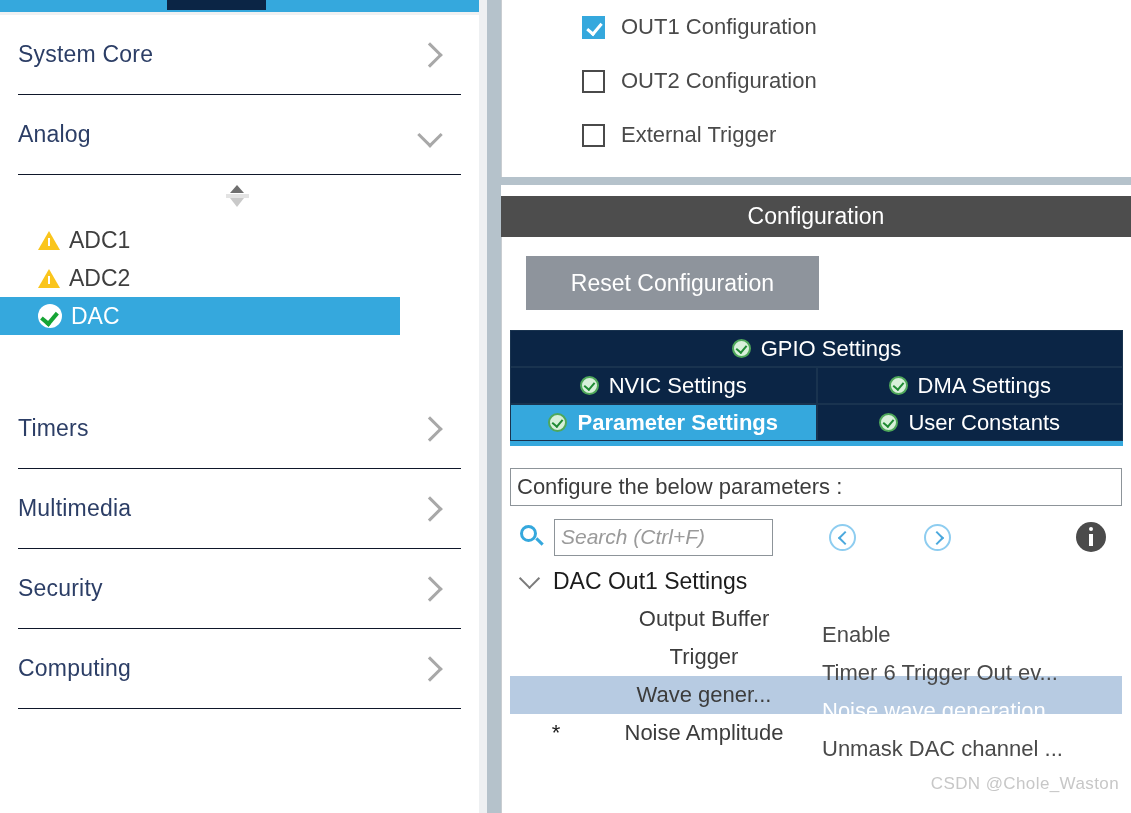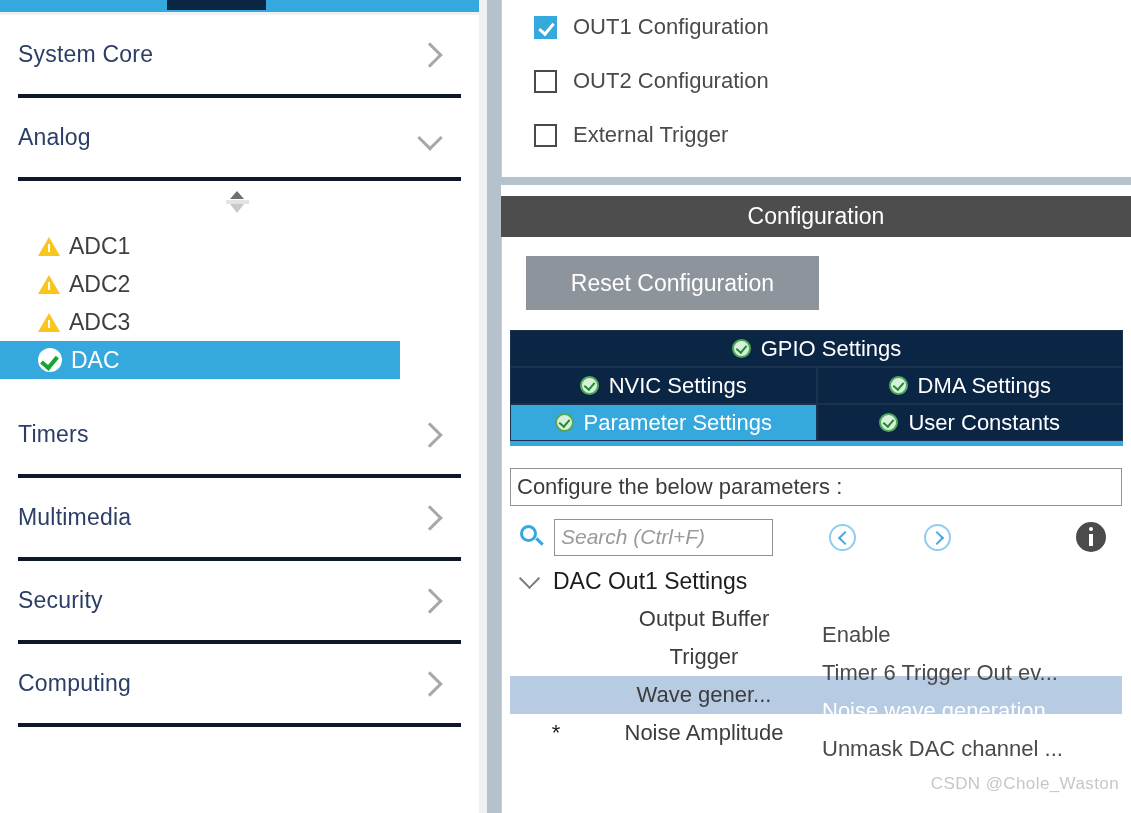--- a/index.html
+++ b/index.html
@@ -46,21 +46,21 @@
     height: 798px;
     background: #ffffff;
     box-sizing: border-box;
   }
   .cat-row {
     position: relative;
     height: 79px;
     margin: 0 18px 0 18px;
     display: flex;
     align-items: center;
-    border-bottom: 4px solid #0f172a;
+    border-bottom: 1px solid #0f172a;
   }
   .cat-label {
     font-size: 23px;
     color: #2c3e66;
     letter-spacing: 0.2px;
   }
   .cat-chevron {
     position: absolute;
     right: 22px;
     top: 50%;
@@ -211,20 +211,21 @@
     height: 177px;
     background: #ffffff;
     border-left: 1px solid #c9cdd1;
     box-sizing: border-box;
   }
   .cb-row {
     display: flex;
     align-items: center;
     height: 54px;
     padding-left: 32px;
+    margin-left: 48px;
   }
   .cb-box {
     width: 23px; height: 23px;
     border: 2px solid #4a4a4a;
     box-sizing: border-box;
     background: #ffffff;
     position: relative;
     flex: 0 0 auto;
   }
   .cb-box.checked {
@@ -309,20 +310,21 @@
     align-items: center;
     justify-content: center;
     box-sizing: border-box;
     border: 1px solid #19334f;
     cursor: pointer;
   }
   .tab.full  { width: 613px; }
   .tab.half  { width: 306.5px; }
   .tab.active {
     background: #35a8dd;
+    font-weight: bold;
   }
   .tab-check {
     width: 19px; height: 19px;
     border-radius: 50%;
     background: #d8f0da;
     border: 2px solid #4fa85a;
     position: relative;
     margin-right: 10px;
     flex: 0 0 auto;
     box-sizing: border-box;
@@ -552,24 +554,20 @@
       <div class="periph-row">
         <span class="warn-icon"></span>
         <span class="periph-name">ADC1</span>
       </div>
 
       <div class="periph-row">
         <span class="warn-icon"></span>
         <span class="periph-name">ADC2</span>
       </div>
 
-      <div class="periph-row">
-        <span class="warn-icon"></span>
-        <span class="periph-name">ADC3</span>
-      </div>
 
       <div class="periph-row selected">
         <span class="ok-icon">
             <span class="disc"></span>
             <span class="mark"></span>
           </span>
         <span class="periph-name">DAC</span>
       </div>
 
     </div>

